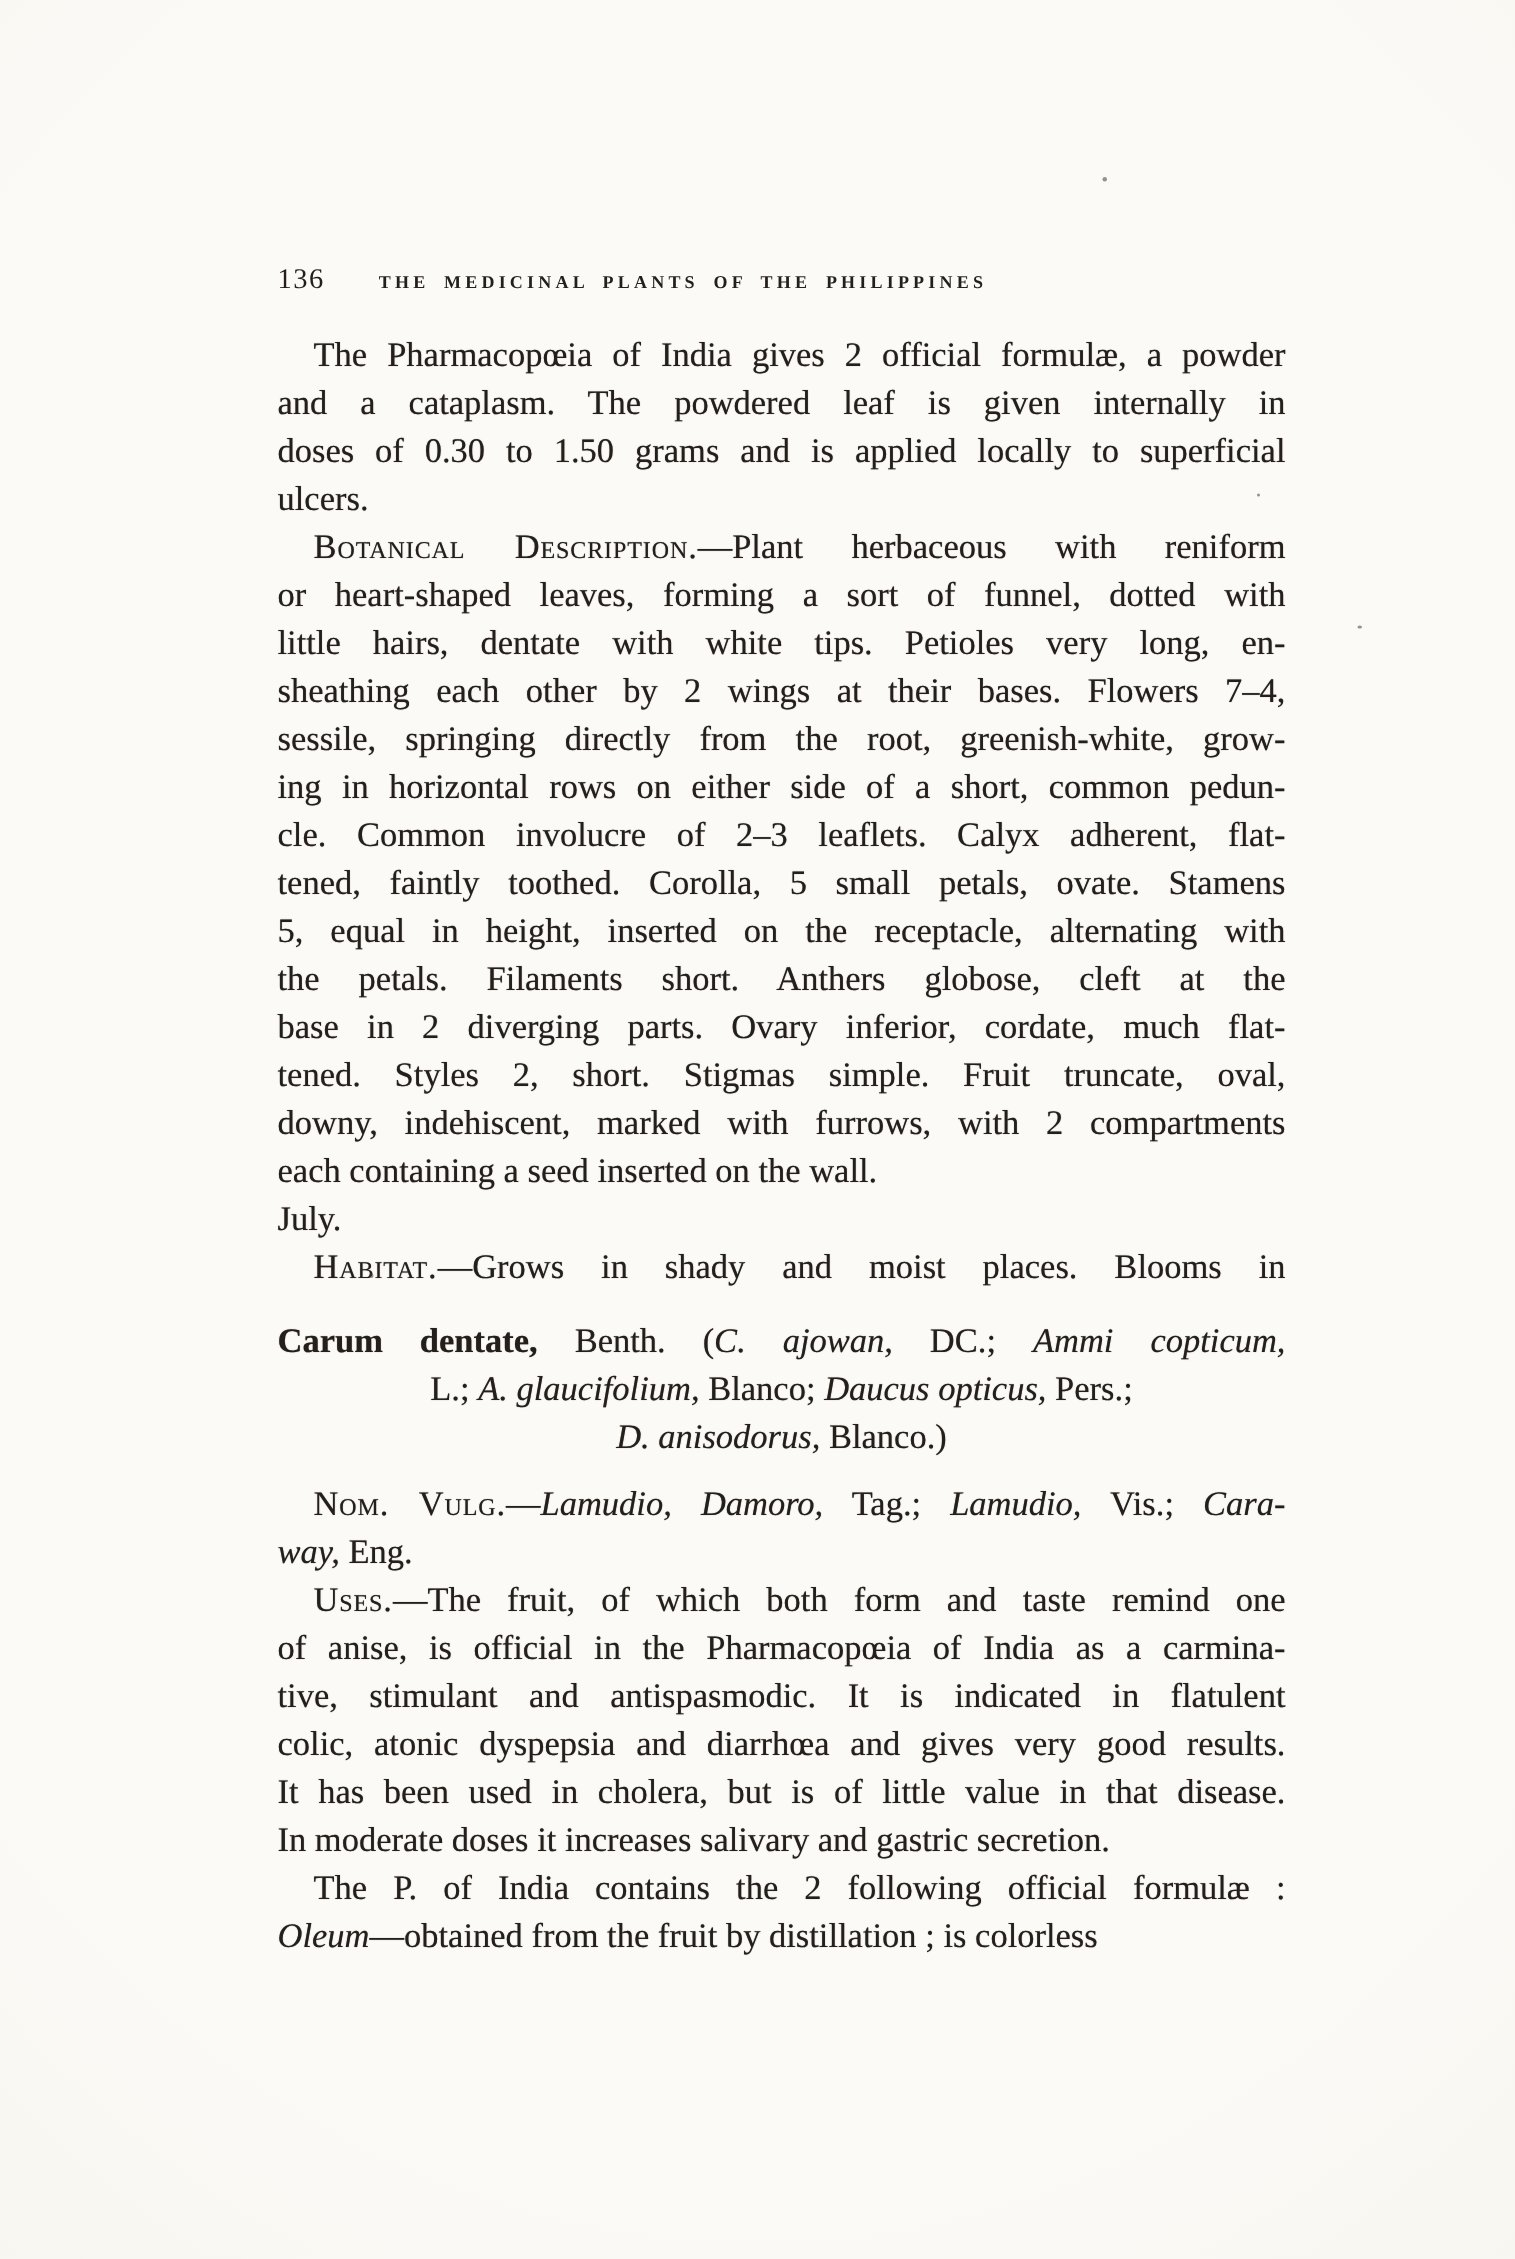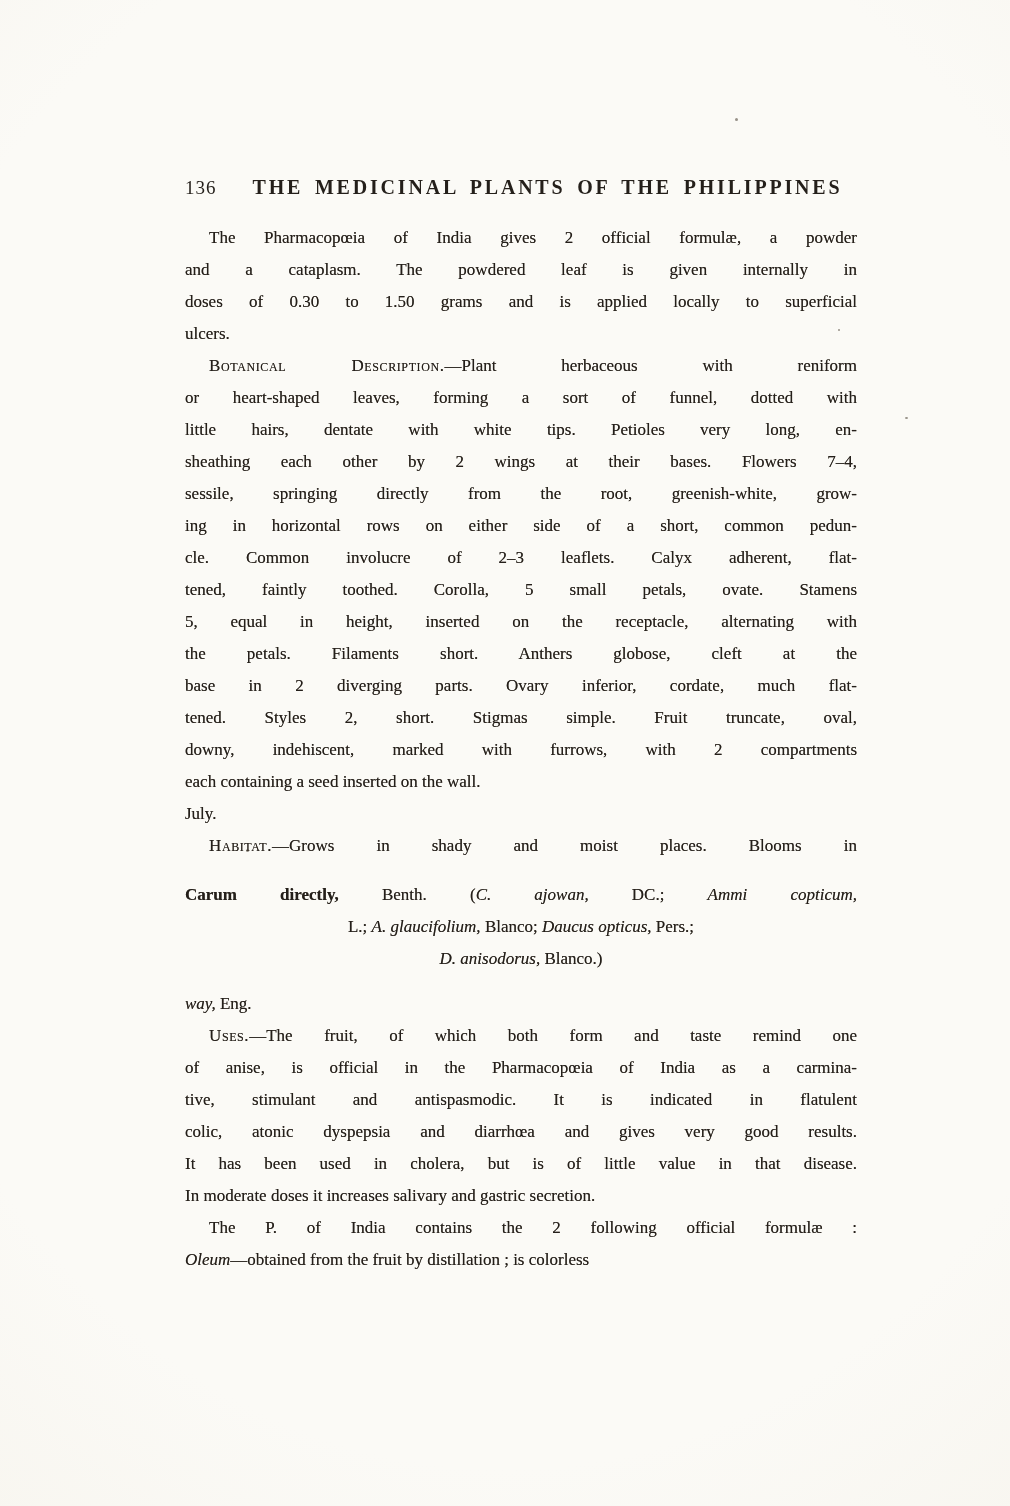--- a/index.html
+++ b/index.html
@@ -30,28 +30,28 @@
     display: flex;
     align-items: baseline;
     white-space: nowrap;
   }
   .page-num {
     font-size: 19px;
     letter-spacing: 1px;
   }
   .running-title {
     margin-left: 36px;
-    font-size: 20px;
+    font-size: 12px;
     font-weight: bold;
     letter-spacing: 2.8px;
     word-spacing: 4px;
   }
   .body-text {
     margin-top: 23px;
-    font-size: 17px;
+    font-size: 23px;
     line-height: 32px;
     text-shadow: 0 0 0.6px rgba(45, 35, 25, 0.65);
   }
   .line {
     text-align: justify;
     text-align-last: justify;
   }
   .line.last { text-align-last: left; }
   .line.center { text-align: left; text-align-last: center; }
   .line.indent { text-indent: 24px; }
@@ -95,25 +95,26 @@
           <div class="line"><span>base in 2 diverging parts.  Ovary inferior, cordate, much flat-</span></div>
           <div class="line"><span>tened.  Styles 2, short.  Stigmas simple.  Fruit truncate, oval,</span></div>
           <div class="line"><span>downy, indehiscent, marked with furrows, with 2 compartments</span></div>
           <div class="line last"><span>each containing a seed inserted on the wall.</span></div>
         </div>
         <div class="block">
           <div class="line last"><span>July.</span></div>
           <div class="line indent"><span class="sc">Habitat.</span><span>—Grows in shady and moist places.  Blooms in</span></div>
         </div>
         <div class="block heading">
-          <div class="line"><span class="bd">Carum directly,</span><span> Benth.  (</span><span class="it">C. ajowan,</span><span> DC.; </span><span class="it">Ammi copticum,</span></div>
+          <div class="line"><span class="bd">Carum dentate,</span><span> Benth.  (</span><span class="it">C. ajowan,</span><span> DC.; </span><span class="it">Ammi copticum,</span></div>
           <div class="line center"><span>L.; </span><span class="it">A. glaucifolium,</span><span> Blanco; </span><span class="it">Daucus opticus,</span><span> Pers.;</span></div>
           <div class="line center"><span class="it">D. anisodorus,</span><span> Blanco.)</span></div>
         </div>
         <div class="block">
+          <div class="line indent"><span class="sc">Nom. Vulg.</span><span>—</span><span class="it">Lamudio, Damoro,</span><span> Tag.; </span><span class="it">Lamudio,</span><span> Vis.; </span><span class="it">Cara-</span></div>
           <div class="line last"><span class="it">way,</span><span> Eng.</span></div>
         </div>
         <div class="block">
           <div class="line indent"><span class="sc">Uses.</span><span>—The fruit, of which both form and taste remind one</span></div>
           <div class="line"><span>of anise, is official in the Pharmacopœia of India as a carmina-</span></div>
           <div class="line"><span>tive, stimulant and antispasmodic.  It is indicated in flatulent</span></div>
           <div class="line"><span>colic, atonic dyspepsia and diarrhœa and gives very good results.</span></div>
           <div class="line"><span>It has been used in cholera, but is of little value in that disease.</span></div>
           <div class="line last"><span>In moderate doses it increases salivary and gastric secretion.</span></div>
         </div>

